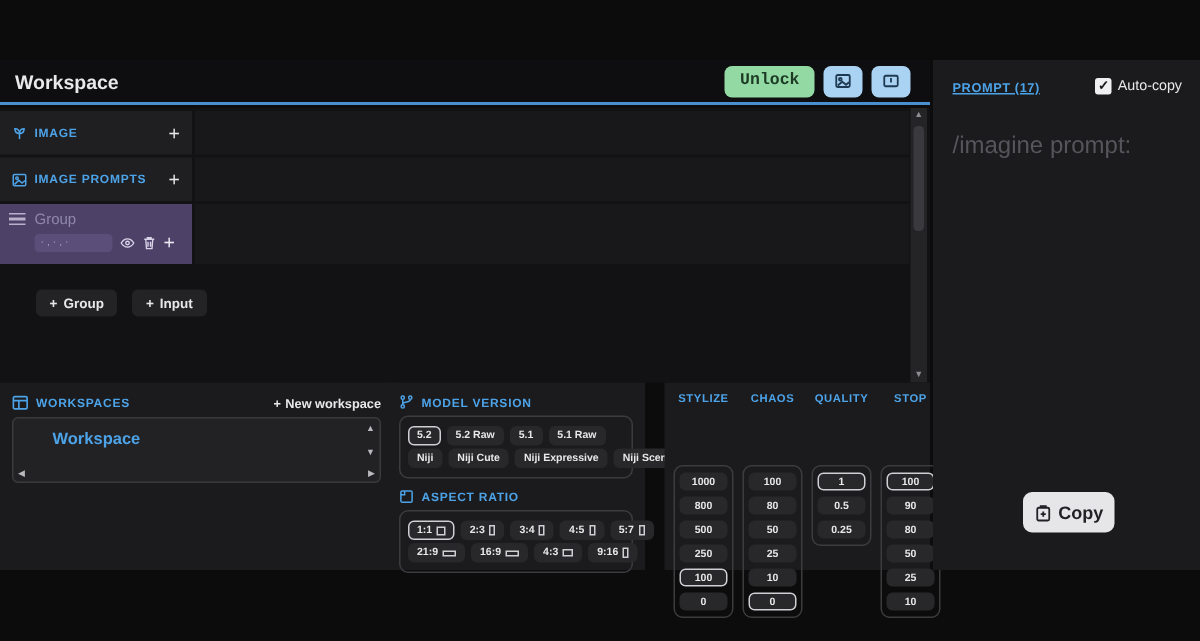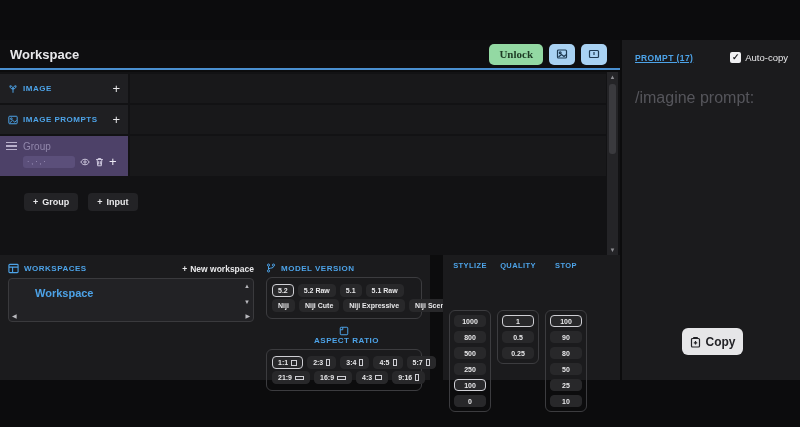--- a/index.html
+++ b/index.html
@@ -6,21 +6,21 @@
   html,body { width:800px; height:427px; background:#0c0c0d; overflow:hidden;
               font-family:"Liberation Sans", sans-serif; }
   .app { position:absolute; top:40px; left:0; width:800px; height:340px; }
 
   
   .hdr { position:absolute; top:0; left:0; width:620px; height:30px; background:#0e0e10;
          border-bottom:2px solid #4a8fd0; display:flex; align-items:center; padding:0 13px 0 10px; }
   .hdr-title { color:#e9e9ec; font-size:13px; font-weight:bold; }
   .hdr-actions { margin-left:auto; display:flex; gap:6px; align-items:center; }
   .btn-green { background:#93d9a3; color:#1d3b24; border:none; border-radius:5px;
-               height:21px; padding:0 10px; font-size:11px; font-weight:bold; font-family:Liberation Serif, serif; }
+               height:21px; padding:0 10px; font-size:11px; font-weight:bold; font-family:Liberation Mono, monospace; }
   .btn-blue { background:#a9d2f3; color:#1e3a52; border:none; border-radius:5px;
               width:26px; height:21px; display:flex; align-items:center; justify-content:center; }
 
   
   .canvas { position:absolute; top:32px; left:0; width:620px; height:183px; background:#121214; }
   .row { position:absolute; left:0; width:606px; }
   .row-left { position:absolute; left:0; top:0; bottom:0; width:128px; background:#1f1f22;
               display:flex; align-items:center; padding:0 8px; color:#4da3e8; }
   .row-track { position:absolute; left:130px; top:0; bottom:0; right:0; background:#18181a; }
   .row-label { font-size:8px; font-weight:bold; letter-spacing:.5px; margin-left:5px; }
@@ -251,21 +251,21 @@
         <button class="chip">5.1</button>
         <button class="chip">5.1 Raw</button>
       </div>
       <div class="opt-row">
         <button class="chip">Niji</button>
         <button class="chip">Niji Cute</button>
         <button class="chip">Niji Expressive</button>
         <button class="chip">Niji Scenic</button>
       </div>
     </div>
-    <div class="sec-hdr" style="padding-top:7px;flex-direction:column;">
+    <div class="sec-hdr" style="padding-top:7px;">
       <span>
         <svg width="10" height="10" viewBox="0 0 12 12" fill="none" stroke="#4da3e8" stroke-width="1.2">
           <rect x="1.5" y="1.5" width="9" height="9" rx="1"></rect>
           <path d="M4.5 1.5 V4.5 H1.5"></path>
         </svg>
       </span>
       <span class="t">ASPECT RATIO</span>
     </div>
     <div class="opt-box">
       <div class="opt-row">
@@ -314,20 +314,31 @@
   <div class="bp pr">
     <div class="pcol">
       <span class="ph">STYLIZE</span>
       <div class="pbox">
         <button class="pbtn">1000</button>
         <button class="pbtn">800</button>
         <button class="pbtn">500</button>
         <button class="pbtn">250</button>
         <button class="pbtn sel">100</button>
         <button class="pbtn">0</button>
+      </div>
+    </div>
+    <div class="pcol">
+      <span class="ph">CHAOS</span>
+      <div class="pbox">
+        <button class="pbtn">100</button>
+        <button class="pbtn">80</button>
+        <button class="pbtn">50</button>
+        <button class="pbtn">25</button>
+        <button class="pbtn">10</button>
+        <button class="pbtn sel">0</button>
       </div>
     </div>
     <div class="pcol">
       <span class="ph">QUALITY</span>
       <div class="pbox">
         <button class="pbtn sel">1</button>
         <button class="pbtn">0.5</button>
         <button class="pbtn">0.25</button>
       </div>
     </div>

